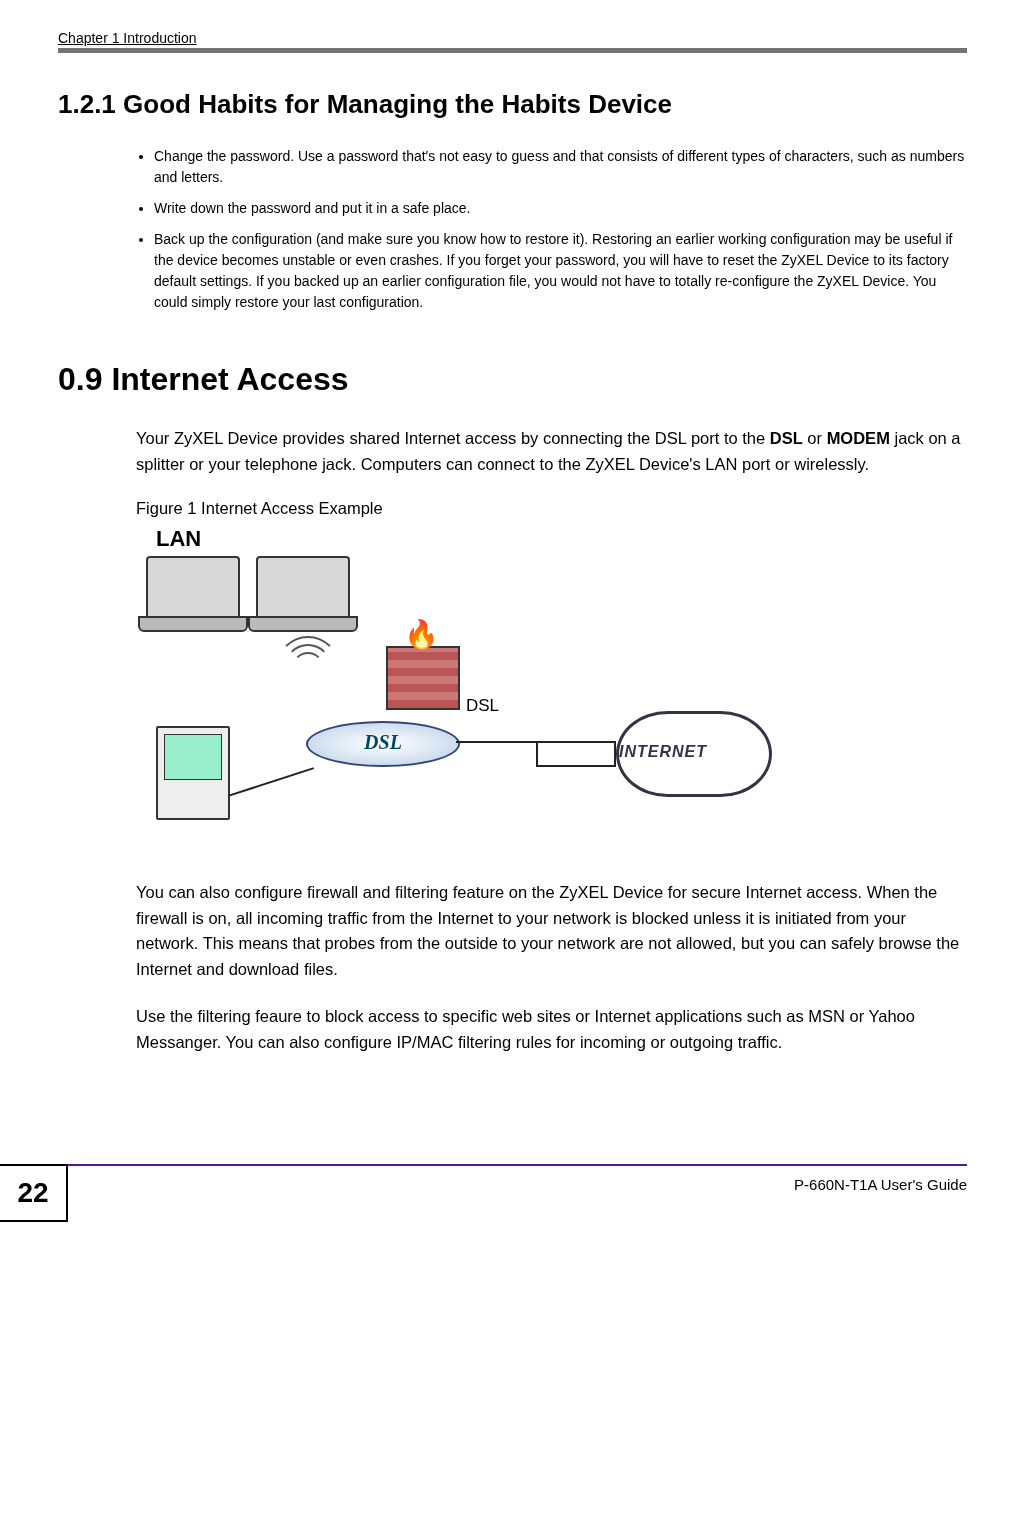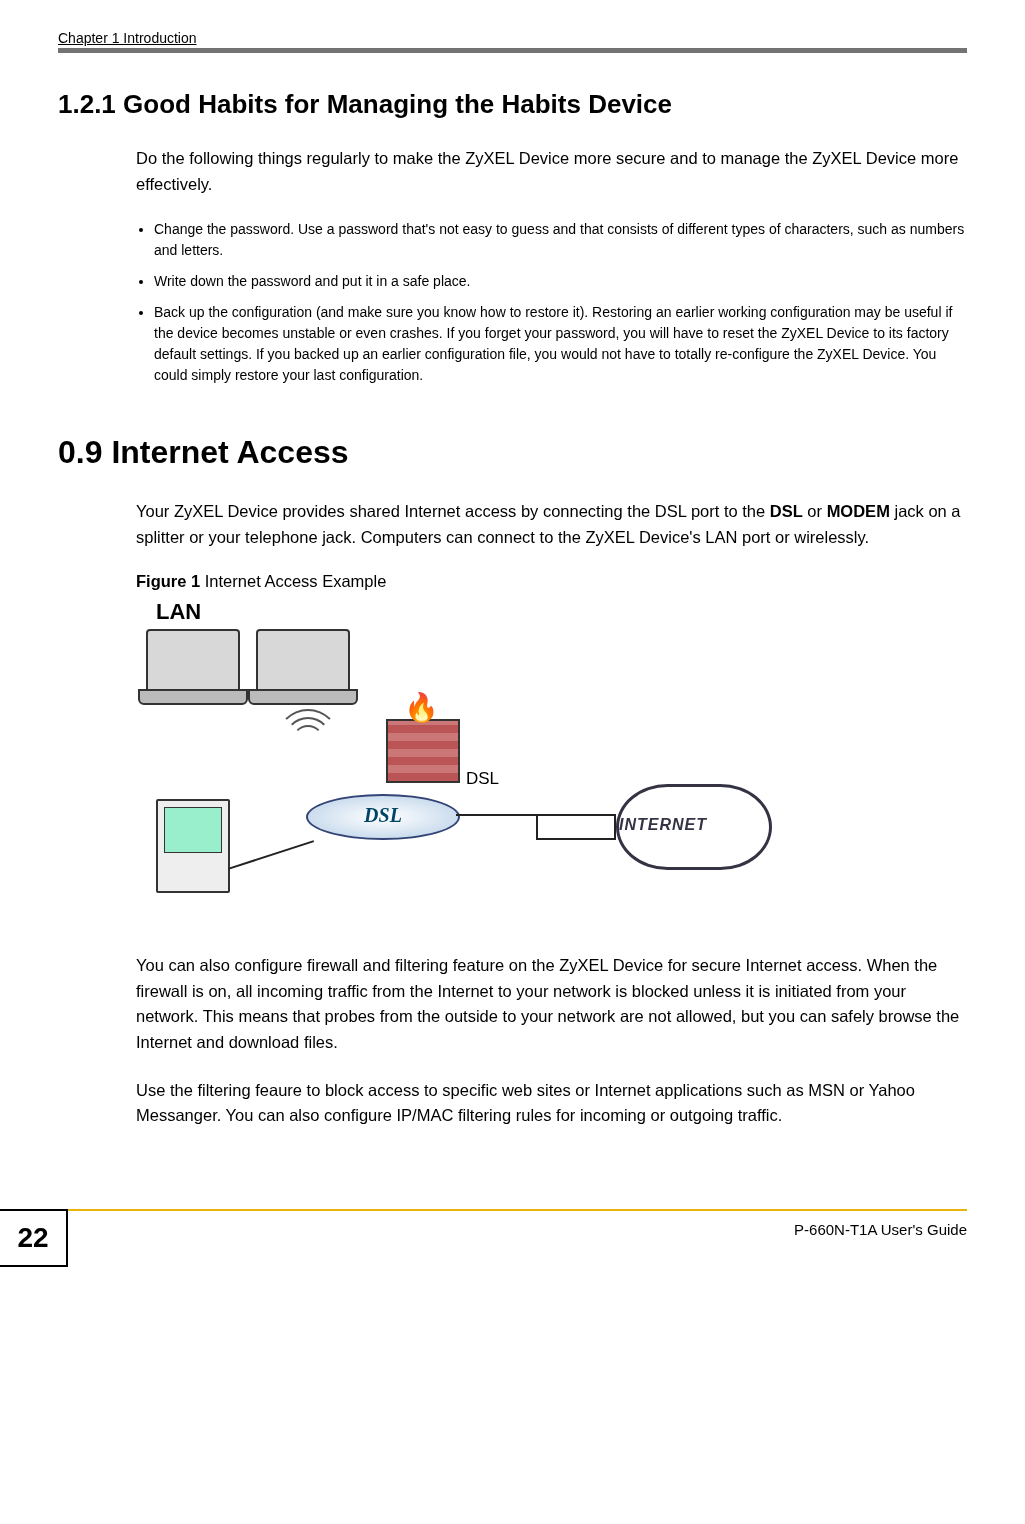--- a/index.html
+++ b/index.html
@@ -49,21 +49,21 @@
   .h-section {
     font-size: 32px;
     font-weight: bold;
     margin: 48px 0 28px 0;
   }
   .figure-caption {
     font-size: 16.5px;
     margin: 8px 0 8px 0;
   }
   .figure-caption .fig-strong {
-    font-weight: bold;
+    font-weight: normal;
   }
   .figure-box {
     margin: 0 0 24px 0;
     position: relative;
     height: 330px;
     width: 640px;
   }
   .lan-label {
     position: absolute;
     top: 0;
@@ -158,22 +158,22 @@
     height:2px;
   }
   .wifi {
     position:absolute; width:60px; height:60px;
   }
   .wifi span{
     position:absolute; border:2px solid #555; border-color:#555 transparent transparent transparent; border-radius:50%;
   }
 
   .footer-area {
-    margin-top: 80px;
-    border-top: 2px solid #eab308;
+    margin-top: 108px;
+    border-top: 2px solid #4c1d95;
     position: relative;
     height: 60px;
   }
   .page-number-box {
     position: absolute;
     left: -58px;
     top: -2px;
     width: 66px;
     height: 54px;
     border: 2px solid #000;
@@ -195,21 +195,20 @@
 </head>
 <body>
 
 <div class="page">
 
   <div class="running-header">Chapter 1 Introduction</div>
 
   <h2 class="h-subsection">1.2.1  Good Habits for Managing the Habits Device</h2>
 
   <div class="body-indent">
-    <p class="para">Do the following things regularly to make the ZyXEL Device more secure and to manage the ZyXEL Device more effectively.</p>
 
     <ul class="bullets">
       <li>Change the password. Use a password that's not easy to guess and that consists of different types of characters, such as numbers and letters.</li>
       <li>Write down the password and put it in a safe place.</li>
       <li>Back up the configuration (and make sure you know how to restore it). Restoring an earlier working configuration may be useful if the device becomes unstable or even crashes. If you forget your password, you will have to reset the ZyXEL Device to its factory default settings. If you backed up an earlier configuration file, you would not have to totally re-configure the ZyXEL Device. You could simply restore your last configuration.</li>
     </ul>
   </div>
 
   <h1 class="h-section">0.9  Internet Access</h1>
 

